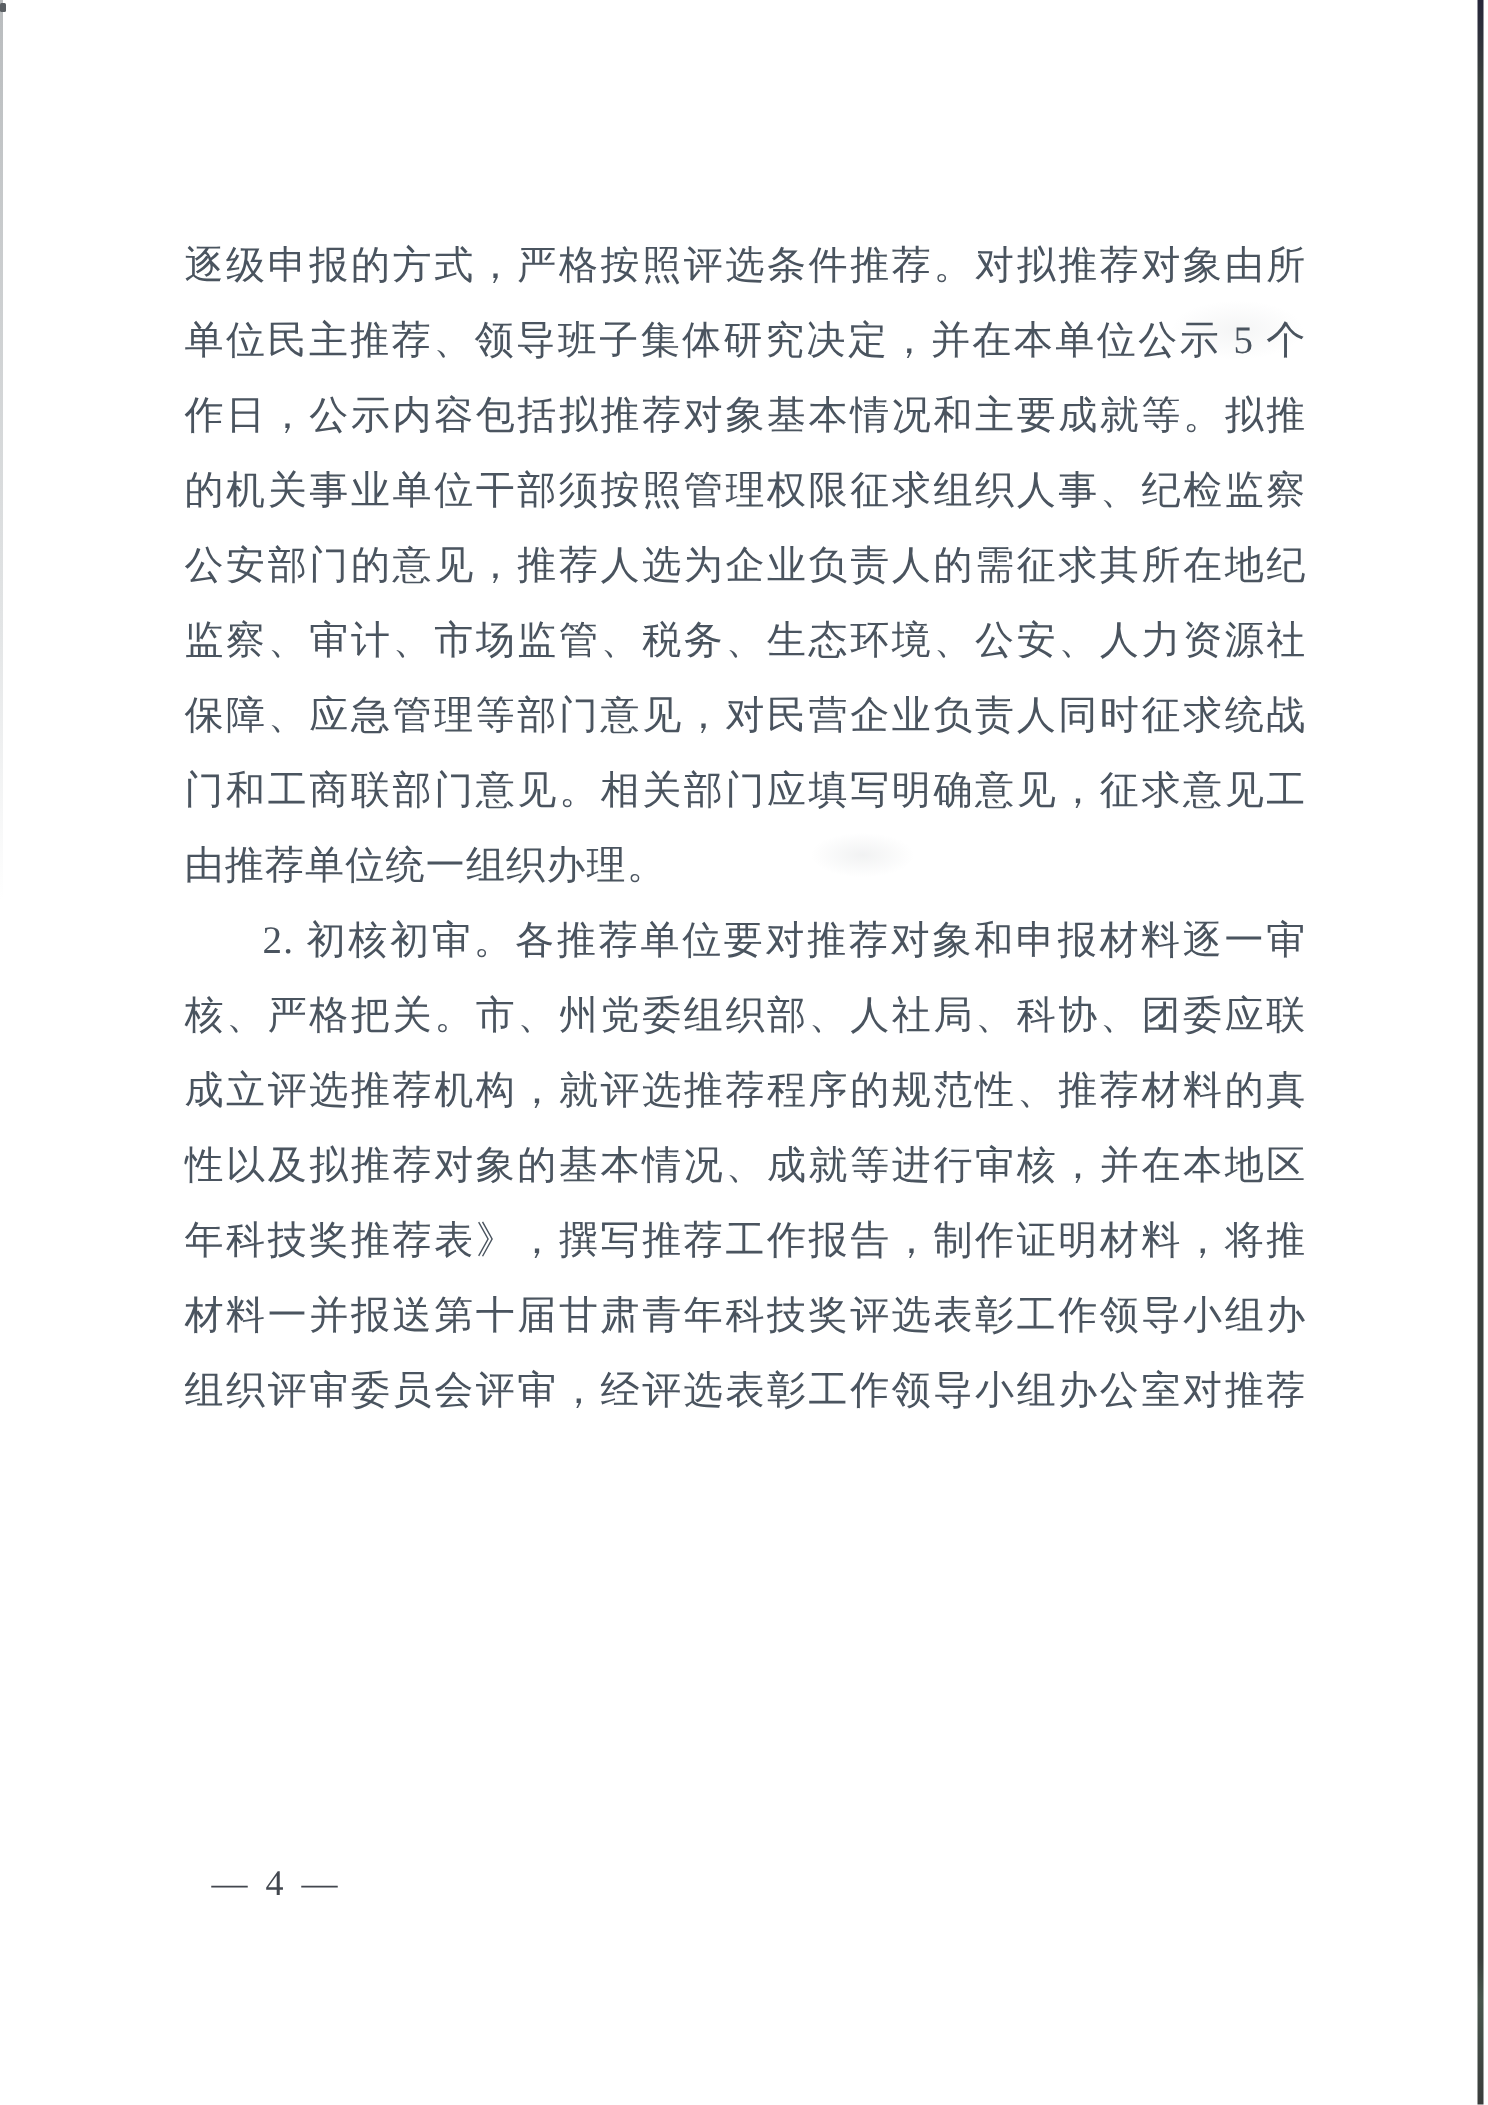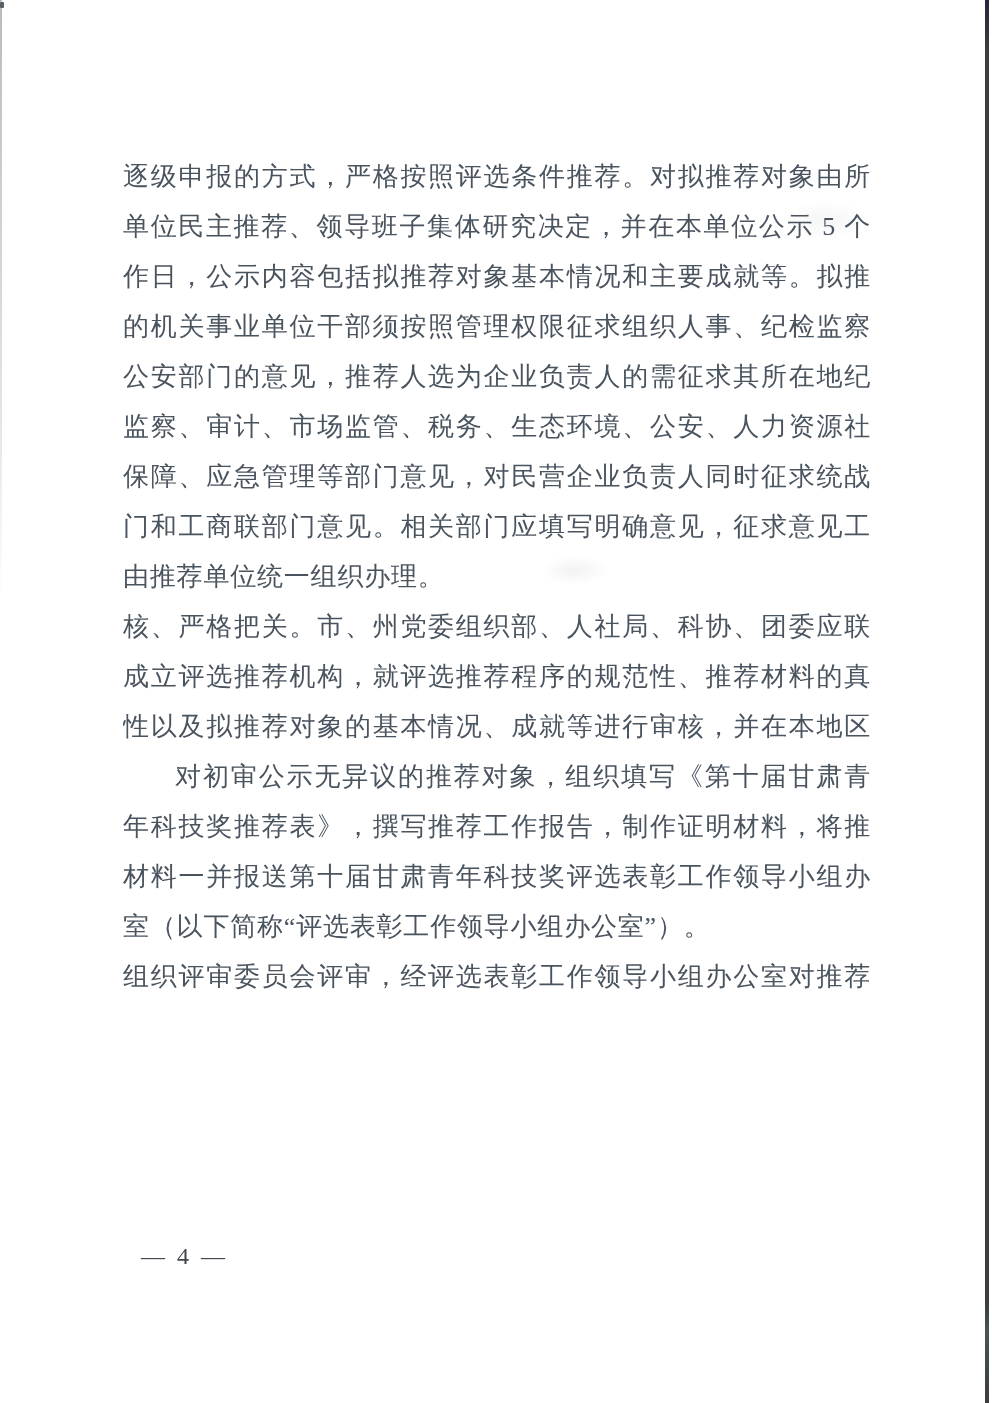--- a/index.html
+++ b/index.html
@@ -78,26 +78,25 @@
   <div class="doc-body">
     <div class="line">逐级申报的方式，严格按照评选条件推荐。对拟推荐对象由所在</div>
     <div class="line">单位民主推荐、领导班子集体研究决定，并在本单位公示 5 个工</div>
     <div class="line">作日，公示内容包括拟推荐对象基本情况和主要成就等。拟推荐</div>
     <div class="line">的机关事业单位干部须按照管理权限征求组织人事、纪检监察和</div>
     <div class="line">公安部门的意见，推荐人选为企业负责人的需征求其所在地纪检</div>
     <div class="line">监察、审计、市场监管、税务、生态环境、公安、人力资源社会</div>
     <div class="line">保障、应急管理等部门意见，对民营企业负责人同时征求统战部</div>
     <div class="line">门和工商联部门意见。相关部门应填写明确意见，征求意见工作</div>
     <div class="line short">由推荐单位统一组织办理。</div>
+    <div class="line ind">2. 初核初审。各推荐单位要对推荐对象和申报材料逐一审</div>
     <div class="line">核、严格把关。市、州党委组织部、人社局、科协、团委应联合</div>
     <div class="line">成立评选推荐机构，就评选推荐程序的规范性、推荐材料的真实</div>
     <div class="line">性以及拟推荐对象的基本情况、成就等进行审核，并在本地区范</div>
-    <div class="line ind">对初审公示无异议的推荐对象，组织填写《第十届甘肃青</div>
     <div class="line">年科技奖推荐表》，撰写推荐工作报告，制作证明材料，将推荐</div>
     <div class="line">材料一并报送第十届甘肃青年科技奖评选表彰工作领导小组办公</div>
-    <div class="line short">室（以下简称“评选表彰工作领导小组办公室”）。</div>
     <div class="line">组织评审委员会评审，经评选表彰工作领导小组办公室对推荐材</div>
   </div>
 
   <div class="page-number">— 4 —</div>
 
   <div class="edge-strip-right"></div>
 </div>
 
 </body></html>

